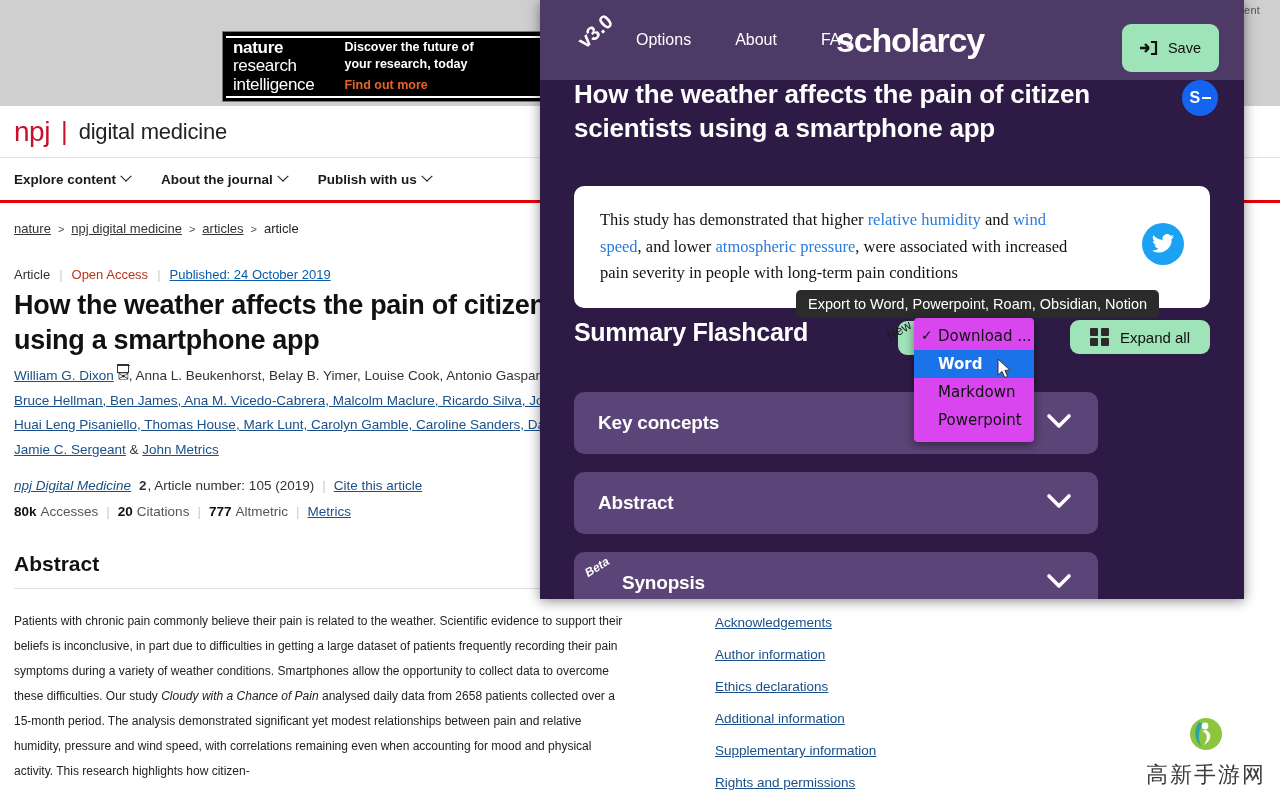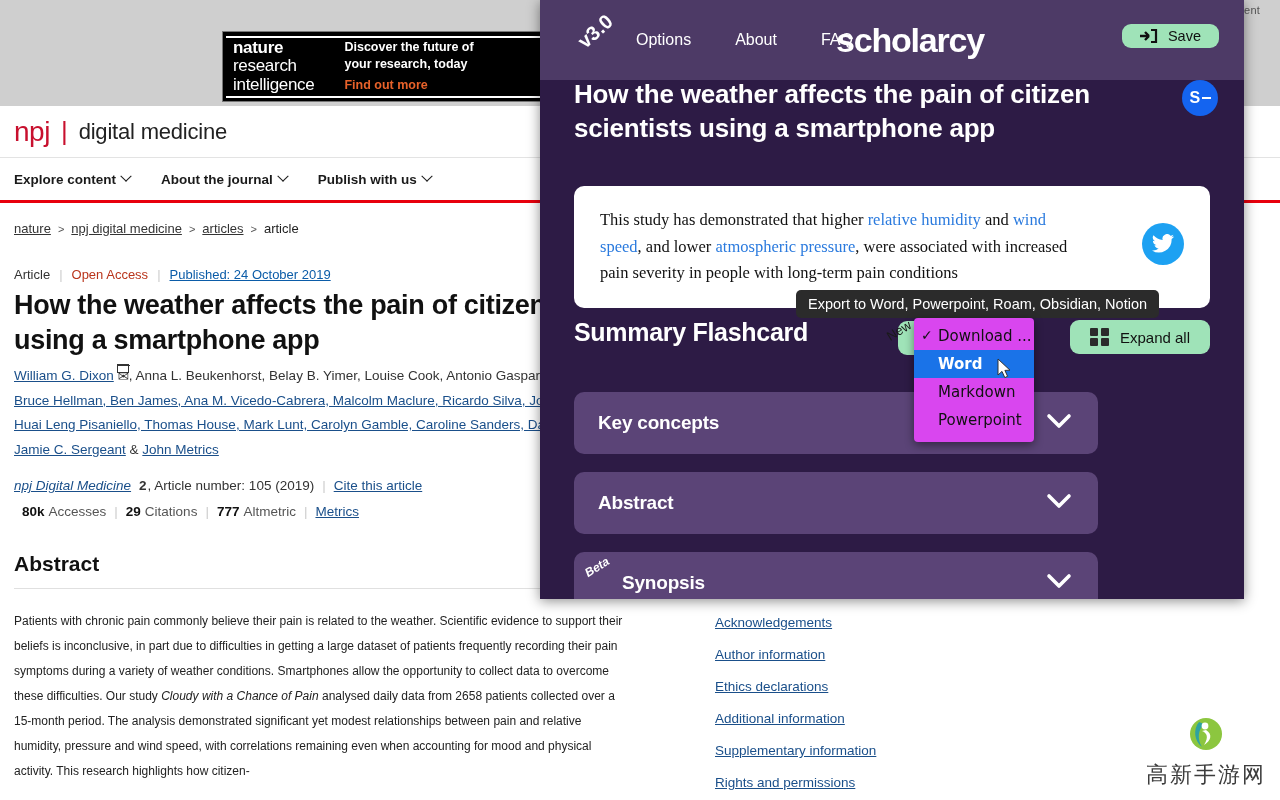--- a/index.html
+++ b/index.html
@@ -103,21 +103,21 @@
   .cite-line {
     position:absolute; left:14px; top:478px; font-size:13.5px; color:#333;
     display:flex; align-items:center; gap:8px;
   }
   .cite-line .jn { font-style:italic; color:#1a4f8a; text-decoration:underline; }
   .cite-line .vl { color:#ccc; }
   .cite-line .cta { color:#1a4f8a; text-decoration:underline; }
 
   .metrics-line {
     position:absolute; left:14px; top:504px; font-size:13.5px; color:#555;
-    display:flex; align-items:center; gap:8px;margin-left:8px;
+    display:flex; align-items:center; gap:8px;
   }
   .metrics-line b { color:#111; }
   .metrics-line .vl { color:#ccc; }
   .metrics-line .mlink { color:#1a4f8a; text-decoration:underline; }
 
   .abstract-h {
     position:absolute; left:14px; top:552px; font-size:21px; font-weight:bold; color:#111;
   }
   .abstract-rule { position:absolute; left:14px; top:588px; width:610px; height:1px; background:#e0e0e0; }
   .abstract-body {
@@ -164,21 +164,21 @@
     display:flex; align-items:center; justify-content:center;
     pointer-events:none;
   }
   .sc-brand span {
     color:#fff; font-size:34px; font-weight:bold; letter-spacing:-1.2px;
     transform: translateX(18px);
   }
   .save-btn {
     position:absolute; right:25px; top:24px;
     background:#9fe3b8; color:#111; border:none; border-radius:9px;
-    height:24px; padding:0 18px; display:flex; align-items:center; gap:10px;
+    height:48px; padding:0 18px; display:flex; align-items:center; gap:10px;
     font-size:14.5px; cursor:pointer;
   }
   .save-icon { display:inline-block; width:18px; height:16px; position:relative; }
   .paper-title {
     position:absolute; left:34px; top:78px; width:590px;
     color:#fff; font-size:26px; font-weight:bold; line-height:1.3;
     letter-spacing:-.2px;
   }
   .s-badge {
     position:absolute; right:26px; top:80px; width:36px; height:36px;
@@ -349,21 +349,21 @@
       <b>2</b>
       <span style="margin-left:-7px;">, Article number: 105 (2019)</span>
       <span class="vl">|</span>
       <a class="cta">Cite this article</a>
     </div>
 
     <div class="metrics-line">
       <b>80k</b>
       <span style="margin-left:-4px;">Accesses</span>
       <span class="vl">|</span>
-      <b>29</b>
+      <b>20</b>
       <span style="margin-left:-4px;">Citations</span>
       <span class="vl">|</span>
       <b>777</b>
       <span style="margin-left:-4px;">Altmetric</span>
       <span class="vl">|</span>
       <a class="mlink">Metrics</a>
     </div>
 
     <h2 class="abstract-h">Abstract</h2>
     <div class="abstract-rule"></div>

